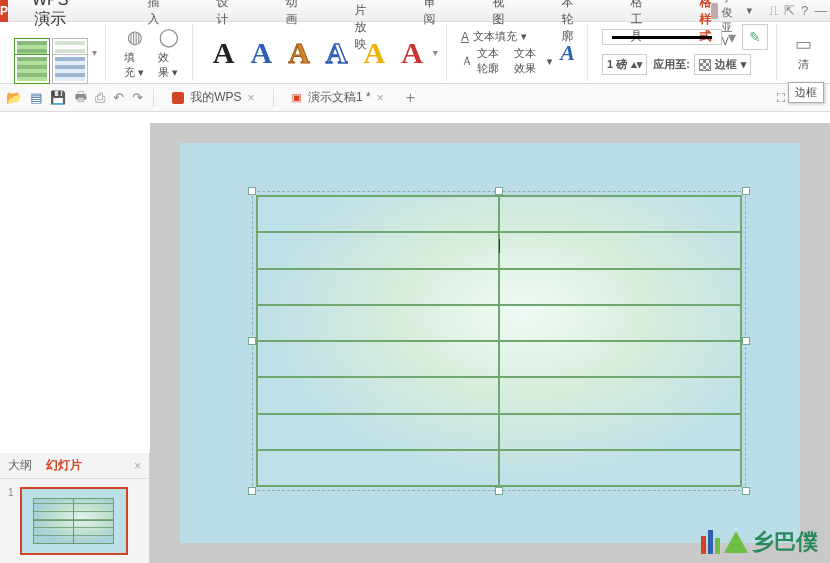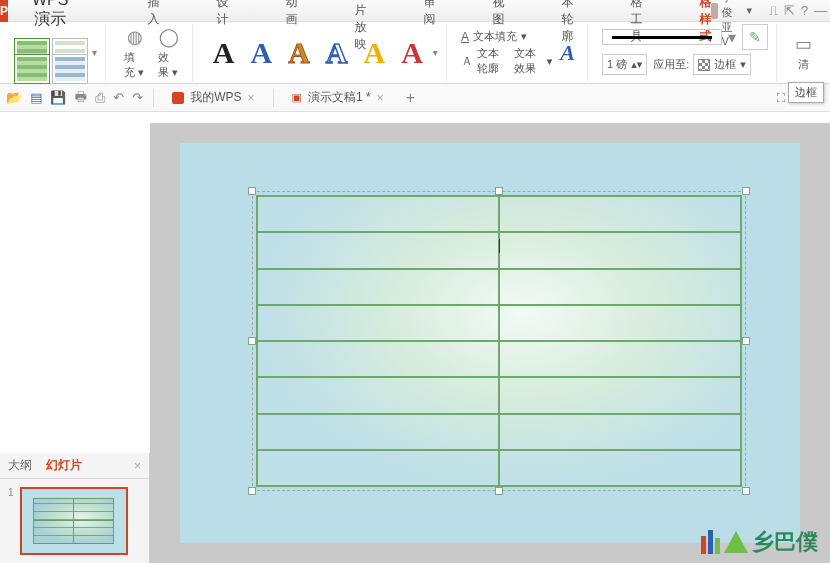--- a/index.html
+++ b/index.html
@@ -180,21 +180,21 @@
   <div class="ribbon-group" style="flex-direction:column;gap:4px;align-items:flex-start;">
     <div style="display:flex;align-items:center;gap:6px;">
       <div class="border-sample">
           <div class="line"></div>
         </div>
       <span style="color:#888;">▾</span>
       <div class="pen-color">
         <span>✎</span>
       </div>
     </div>
-    <div style="display:flex;align-items:flex-end;gap:6px;">
+    <div style="display:flex;align-items:flex-end;gap:6px;font-weight:bold;">
       <div class="weight-ctrl">
         <span>1 磅</span>
         <span>▴▾</span>
       </div>
       <div class="apply-row">
         <span>应用至:</span>
         <div class="border-btn">
           <span class="grid"></span>
           <span>边框</span>
           <span>▾</span>

